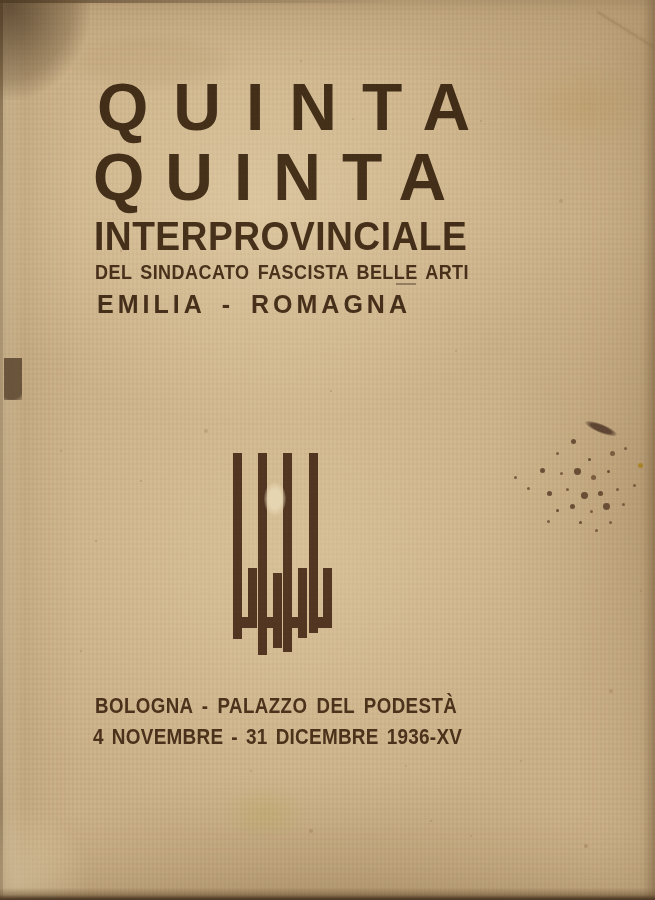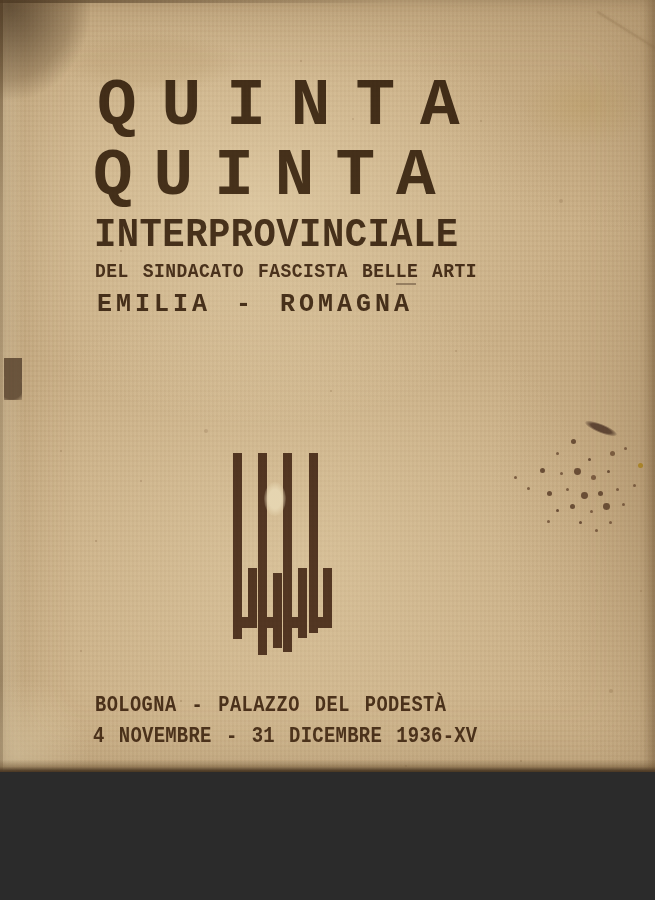--- a/index.html
+++ b/index.html
@@ -1,19 +1,19 @@
 <!DOCTYPE html>
 <html><head>
 <meta charset="utf-8">
 <title>Catalogue Cover</title>
 <style>
   html,body{margin:0;padding:0;background:#2b2b2b;}
   .cover{
-    position:relative;width:655px;height:772px;overflow:hidden;
-    font-family:Liberation Mono, monospace;
+    position:relative;width:655px;height:900px;overflow:hidden;
+    font-family:Liberation Sans, sans-serif;
     background-color:#c9ae85;
     background-image:
       radial-gradient(ellipse 130px 45px at 150px 62px, rgba(176,146,100,.18) 40%, rgba(176,146,100,0) 70%),
       radial-gradient(ellipse 420px 300px at 260px 210px, rgba(238,221,184,.5), rgba(238,221,184,0) 72%),
       radial-gradient(ellipse 430px 380px at 290px 560px, rgba(232,213,174,.45), rgba(232,213,174,0) 75%),
       radial-gradient(ellipse 320px 240px at 640px 60px, rgba(158,128,88,.28), rgba(158,128,88,0) 72%),
       radial-gradient(ellipse 240px 420px at 665px 480px, rgba(152,122,84,.25), rgba(152,122,84,0) 72%),
       radial-gradient(ellipse 500px 200px at 330px 920px, rgba(146,117,78,.30), rgba(146,117,78,0) 75%),
       radial-gradient(ellipse 90px 60px at 585px 105px, rgba(182,150,70,.22), rgba(182,150,70,0) 70%),
       radial-gradient(ellipse 60px 40px at 265px 813px, rgba(170,160,50,.20), rgba(170,160,50,0) 70%),

